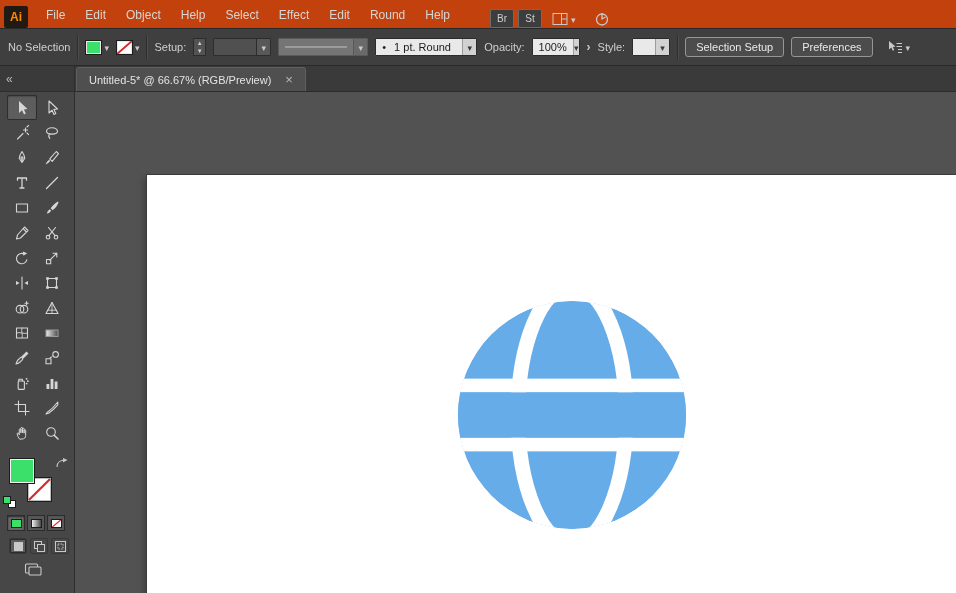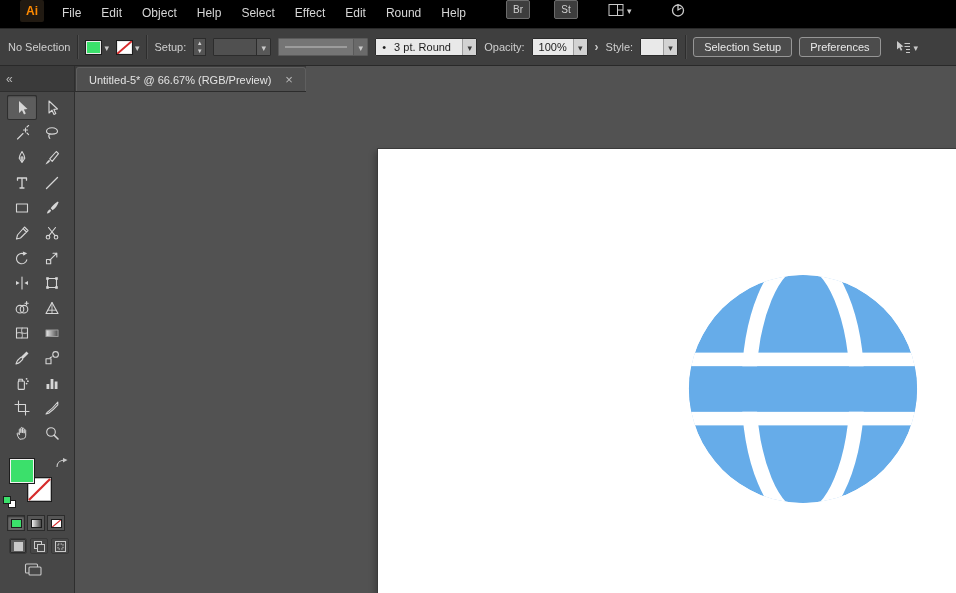--- a/index.html
+++ b/index.html
@@ -1,27 +1,27 @@
 <!DOCTYPE html>
 <html><head>
 <meta charset="utf-8">
 <style>
   * { box-sizing: border-box; margin: 0; padding: 0; }
   html,body { width: 956px; height: 593px; overflow: hidden; }
   body { font-family: "Liberation Sans", sans-serif; background: #525252; }
   .app { width: 956px; height: 593px; display: flex; flex-direction: column; }
 
   
-  .menubar { height: 28px; background: #000000; display: flex; align-items: flex-start;
-             color: #d6d6d6; font-size: 12px; flex: 0 0 auto; padding-left: 16px; }
+  .menubar { height: 28px; background: #c2410c; display: flex; align-items: flex-end;
+             color: #d6d6d6; font-size: 12px; flex: 0 0 auto; }
   .logo { width: 24px; height: 22px; margin: 0 8px 0 4px; background: #211a12;
           color: #ff8a00; font-weight: bold; font-size: 12px; display: flex;
           align-items: center; justify-content: center; border-radius: 2px; }
   .menu-item { padding: 6px 10px; cursor: default; }
-  .menubar-right { display: flex; align-items: center; gap: 24px; margin-left: 30px; }
+  .menubar-right { display: flex; align-items: center; gap: 4px; margin-left: 30px; }
   .sq-btn { width: 24px; height: 19px; background: #3d3d3d; border: 1px solid #6b6b6b;
             color: #cfcfcf; font-size: 10px; border-radius: 2px; display: flex;
             align-items: center; justify-content: center; }
   .ws-switcher { display: flex; align-items: center; gap: 3px; margin-left: 6px; }
   .chev::before { content: "▾"; font-size: 9px; color: #c9c9c9; }
   .chev-dark::before { content: "▾"; font-size: 9px; color: #3a3a3a; }
   .chev-right::before { content: "›"; font-size: 12px; color: #c9c9c9; font-weight: bold; }
   .mb-icon { color: #cfcfcf; }
   .mb-icon svg { display: block; }
 
@@ -97,21 +97,21 @@
   .drawmodes { display: flex; gap: 3px; margin: 7px 0 0 9px; color: #c9c9c9; }
   .dm-btn { width: 18px; height: 16px; display: flex; align-items: center; justify-content: center;
             border: 1px solid #383838; border-radius: 2px; }
   .dm-btn.sel { background: #5d5d5d; box-shadow: inset 0 0 0 1px #2c2c2c; }
   .dm-btn svg { width: 13px; height: 13px; stroke: currentColor; fill: none; stroke-width: 1; }
 
   .screenmode { margin: 8px 0 0 24px; color: #c9c9c9; display: flex; align-items: center; gap: 3px; }
   .screenmode svg { width: 18px; height: 15px; stroke: currentColor; fill: none; stroke-width: 1.1; }
 
   
-  .docarea { flex: 1; display: flex; flex-direction: row; min-width: 0; }
+  .docarea { flex: 1; display: flex; flex-direction: column; min-width: 0; }
   .tabbar { height: 26px; background: #3a3a3a; border-bottom: 1px solid #2c2c2c;
             display: flex; align-items: flex-end; padding-left: 1px; flex: 0 0 auto; }
   .tab { height: 24px; background: #4f4f4f; border: 1px solid #5f5f5f; border-bottom: none;
          border-radius: 3px 3px 0 0; display: flex; align-items: center; padding: 0 12px;
          color: #e3e3e3; font-size: 11px; gap: 14px; }
   .tab .close { color: #b9b9b9; font-size: 13px; line-height: 1; }
 
   .canvas { flex: 1; position: relative; background: #525252; overflow: hidden; }
   .artboard { position: absolute; left: 72px; top: 83px; right: 0; bottom: 0;
               box-shadow: 0 0 0 1px #3a3a3a, -3px 3px 6px rgba(0,0,0,0.25); }
@@ -186,29 +186,29 @@
 
     <div class="field-disabled">
       <span class="preview"></span>
       <span class="dd-btn">
           <span class="chev"></span>
         </span>
     </div>
 
     <div class="field-light" style="width:102px">
       <span class="val">•</span>
-      <span class="val" style="padding-left:2px">3 pt. Round</span>
+      <span class="val" style="padding-left:2px">1 pt. Round</span>
       <span class="grow"></span>
       <span class="dd-btn">
           <span class="chev-dark"></span>
         </span>
     </div>
 
     <span class="cb-label">Opacity:</span>
-    <div class="field-light" style="width:56px">
+    <div class="field-light" style="width:48px">
       <span class="val">100%</span>
       <span class="grow"></span>
       <span class="dd-btn">
           <span class="chev-dark"></span>
         </span>
     </div>
     <span class="chev-right"></span>
 
     <span class="cb-label">Style:</span>
     <div class="field-light" style="width:38px">

